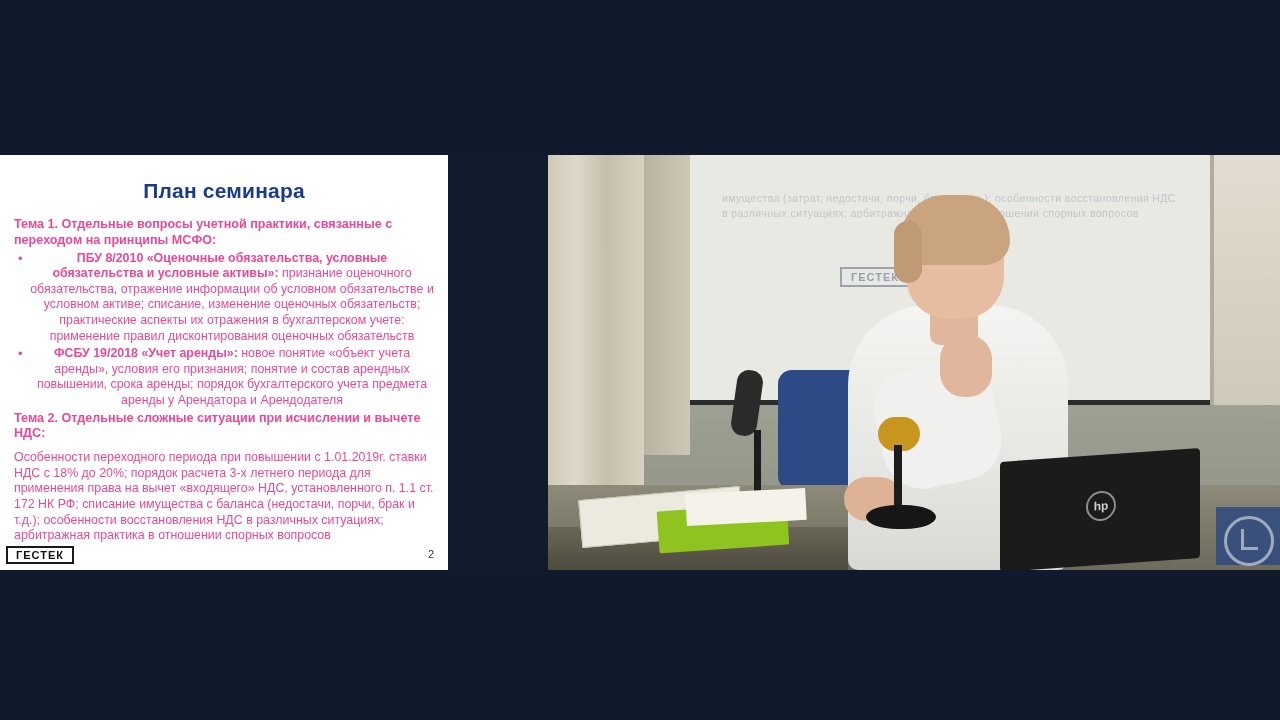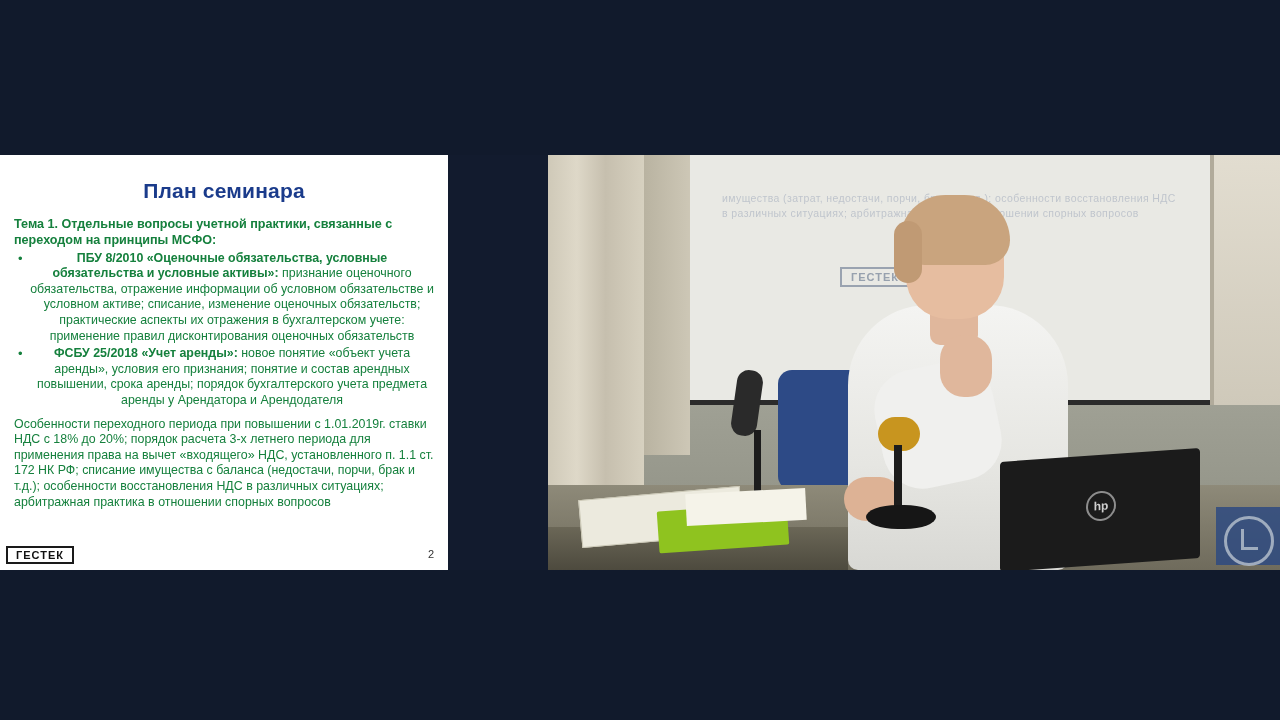--- a/index.html
+++ b/index.html
@@ -56,21 +56,21 @@
     color: #1a3b8b;
     font-size: 21px;
     font-weight: bold;
     margin: 10px 0 14px 0;
     letter-spacing: 0.2px;
   }
 
   .slide-body {
     font-size: 12.4px;
     line-height: 15.6px;
-    color: #15803d;
+    color: #ec4899;
   }
 
   .topic-head {
     font-weight: bold;
     font-size: 12.6px;
     line-height: 15.8px;
     margin: 0 0 2px 0;
   }
 
   ul.bullets {
@@ -475,24 +475,25 @@
 
       <div class="slide-body">
 
         <div class="topic-head">Тема 1. Отдельные вопросы учетной практики, связанные с переходом на принципы МСФО:</div>
 
         <ul class="bullets">
           <li>
             <span class="bullet-lead">ПБУ 8/2010 «Оценочные обязательства, условные обязательства и условные активы»:</span><span> признание оценочного обязательства, отражение информации об условном обязательстве и условном активе; списание, изменение оценочных обязательств; практические аспекты их отражения в бухгалтерском учете: применение правил дисконтирования оценочных обязательств</span>
           </li>
           <li>
-            <span class="bullet-lead">ФСБУ 25/2018 «Учет аренды»:</span><span> новое понятие «объект учета аренды», условия его признания; понятие и состав арендных повышении, срока аренды; порядок бухгалтерского учета предмета аренды у Арендатора и Арендодателя</span>
+            <span class="bullet-lead">ФСБУ 19/2018 «Учет аренды»:</span><span> новое понятие «объект учета аренды», условия его признания; понятие и состав арендных повышении, срока аренды; порядок бухгалтерского учета предмета аренды у Арендатора и Арендодателя</span>
           </li>
         </ul>
 
+        <div class="topic-head">Тема 2. Отдельные сложные ситуации при исчислении и вычете НДС:</div>
         <div class="para">Особенности переходного периода при повышении с 1.01.2019г. ставки НДС с 18% до 20%; порядок расчета 3-х летнего периода для применения права на вычет «входящего» НДС, установленного п. 1.1 ст. 172 НК РФ; списание имущества с баланса (недостачи, порчи, брак и т.д.); особенности восстановления НДС в различных ситуациях;  арбитражная практика в отношении спорных вопросов</div>
       </div>
 
       <div class="slide-logo">ГЕСТЕК</div>
       <div class="slide-page">2</div>
     </div>
 
     <div class="camera">
       <div class="wall"></div>
       <div class="wall-lower"></div>

